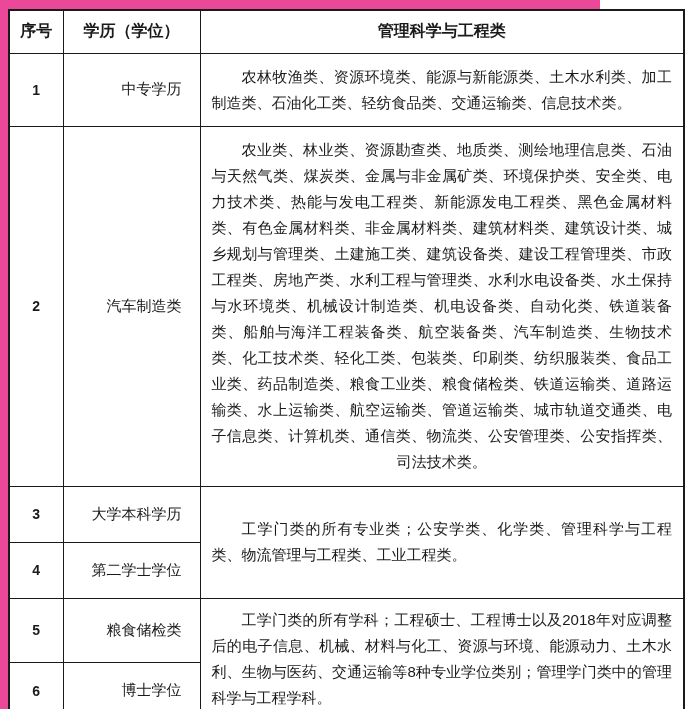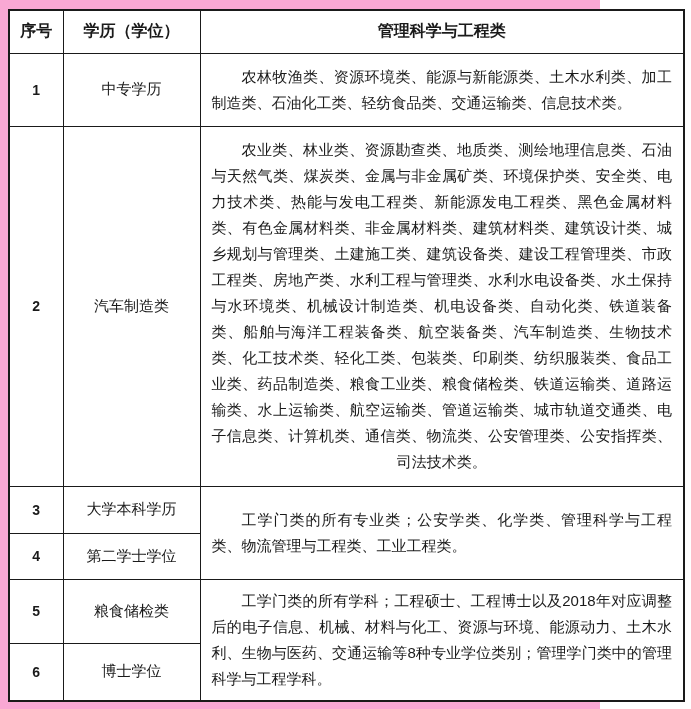--- a/index.html
+++ b/index.html
@@ -9,21 +9,21 @@
     background: #ffffff;
     width: 691px;
     height: 709px;
     font-family: "Liberation Sans", sans-serif;
     color: #1a1a1a;
   }
   .page {
     position: relative;
     width: 600px;
     height: 709px;
-    background: #f9a8d4;
+    background: #ec4899;
   }
   table.edu-table {
     position: absolute;
     left: 8px;
     top: 9px;
     width: 675px;
     border-collapse: collapse;
     table-layout: fixed;
     border: 2px solid #1a1a1a;
     background: #ffffff;
@@ -48,22 +48,22 @@
     text-align: center;
     padding: 2px;
   }
   td.c-no {
     font-size: 14px;
     font-weight: bold;
     text-align: center;
   }
   td.c-degree {
     font-size: 15px;
-    text-align: center;
-    padding: 2px;
+    text-align: right;
+    padding: 18px;
   }
   td.c-majors {
     padding: 2px 11px;
   }
   p.para {
     margin: 0;
     font-size: 15px;
     line-height: 26px;
     text-align: justify;
     text-indent: 2em;

